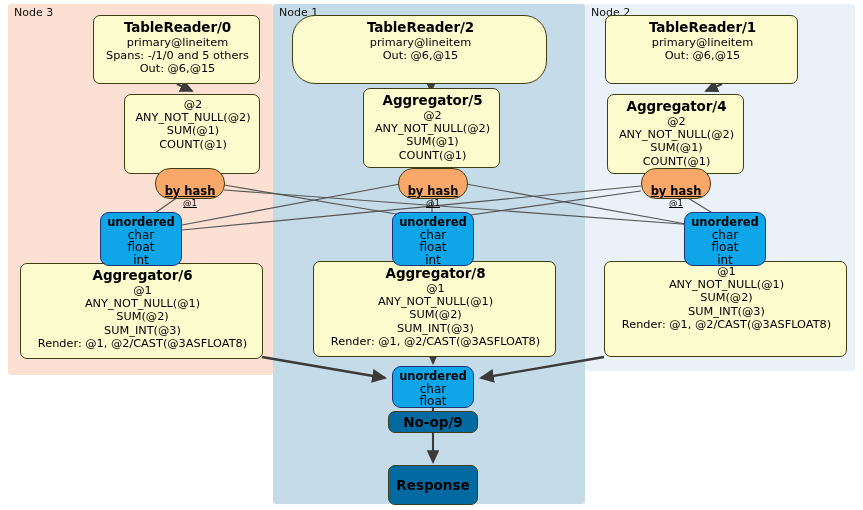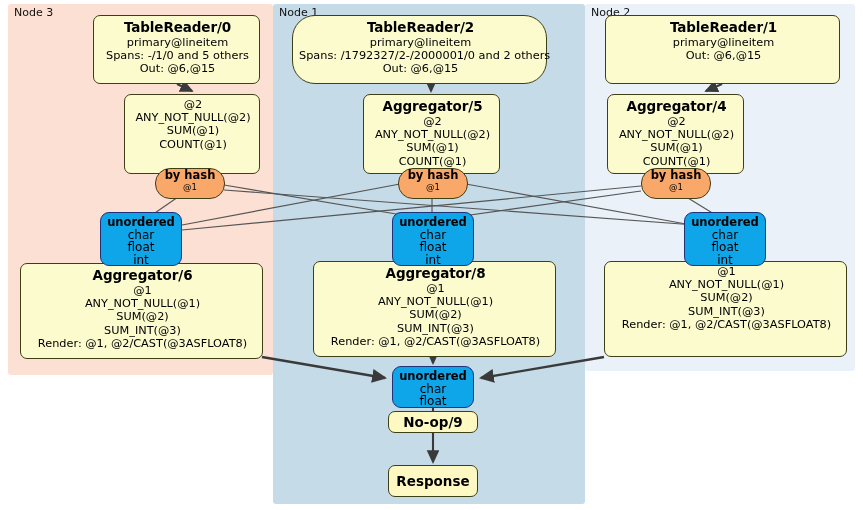--- a/index.html
+++ b/index.html
@@ -56,44 +56,45 @@
     font-weight: bold;
     font-size: 13.5px;
     line-height: 17px;
     letter-spacing: -0.1px;
   }
   .proc .ln { font-size: 11.3px; }
 
   .simple {
     position: absolute;
     box-sizing: border-box;
-    background: #fef9c3;
+    background: #0369a1;
     border: 1.3px solid #3f3f16;
     border-radius: 7px;
     text-align: center;
     font-weight: bold;
     font-size: 13.5px;
     color: #000;
     display: flex;
     align-items: center;
     justify-content: center;
   }
 
   .router {
     position: absolute;
     box-sizing: border-box;
     background: #f9a86a;
     border: 1.3px solid #3f3f16;
     border-radius: 15px;
     text-align: center;
-    padding-top: 0;
+    padding-top: 16px;
     font-size: 10.5px;
     color: #000;
     line-height: 12px;
     white-space: nowrap;
+    text-decoration: underline;
   }
   .router .rt { font-weight: bold; font-size: 11.5px; }
   .router .rs { font-size: 8.5px; }
 
   .syncer {
     position: absolute;
     box-sizing: border-box;
     background: #0ea5e9;
     border: 1.3px solid #20327a;
     border-radius: 9px;
@@ -179,35 +180,34 @@
   <div id="boxes">
       <div class="proc" style="left: 93px; top: 15px; width: 167px; min-height: 69px;">
         <div class="ttl">TableReader/0</div>
         <div class="ln">primary@lineitem</div>
         <div class="ln">Spans: -/1/0 and 5 others</div>
         <div class="ln">Out: @6,@15</div>
       </div>
       <div class="proc" style="left: 292px; top: 15px; width: 255px; min-height: 69px; border-radius: 23px;">
         <div class="ttl">TableReader/2</div>
         <div class="ln">primary@lineitem</div>
-        <div class="ln">Spans: /1792327/2-/2000001/0 and 2 others</div>
         <div class="ln">Out: @6,@15</div>
       </div>
-      <div class="proc" style="left: 605px; top: 15px; width: 235px; min-height: 69px;">
+      <div class="proc" style="left: 605px; top: 15px; width: 193px; min-height: 69px;">
         <div class="ttl">TableReader/1</div>
         <div class="ln">primary@lineitem</div>
         <div class="ln">Out: @6,@15</div>
       </div>
       <div class="proc" style="left: 124px; top: 94px; width: 136px; min-height: 80px;">
         <div class="ln">@2</div>
         <div class="ln">ANY_NOT_NULL(@2)</div>
         <div class="ln">SUM(@1)</div>
         <div class="ln">COUNT(@1)</div>
       </div>
-      <div class="proc" style="left: 363px; top: 94px; width: 137px; min-height: 80px;">
+      <div class="proc" style="left: 363px; top: 88px; width: 137px; min-height: 80px;">
         <div class="ttl">Aggregator/5</div>
         <div class="ln">@2</div>
         <div class="ln">ANY_NOT_NULL(@2)</div>
         <div class="ln">SUM(@1)</div>
         <div class="ln">COUNT(@1)</div>
       </div>
       <div class="proc" style="left: 607px; top: 94px; width: 137px; min-height: 80px;">
         <div class="ttl">Aggregator/4</div>
         <div class="ln">@2</div>
         <div class="ln">ANY_NOT_NULL(@2)</div>
@@ -266,16 +266,16 @@
       </div>
       <div class="router" style="left: 398px; top: 168px; width: 70px; height: 31px;">
         <div class="rt">by hash</div>
         <div class="rs">@1</div>
       </div>
       <div class="router" style="left: 641px; top: 168px; width: 70px; height: 31px;">
         <div class="rt">by hash</div>
         <div class="rs">@1</div>
       </div>
       <div class="simple" style="left: 388px; top: 411px; width: 90px; height: 22px;">No-op/9</div>
-      <div class="simple" style="left: 388px; top: 465px; width: 90px; height: 32px;">Response</div>
+      <div class="simple" style="left: 388px; top: 465px; width: 90px; height: 40px;">Response</div>
     </div>
 
 </div>
 
 </body></html>

